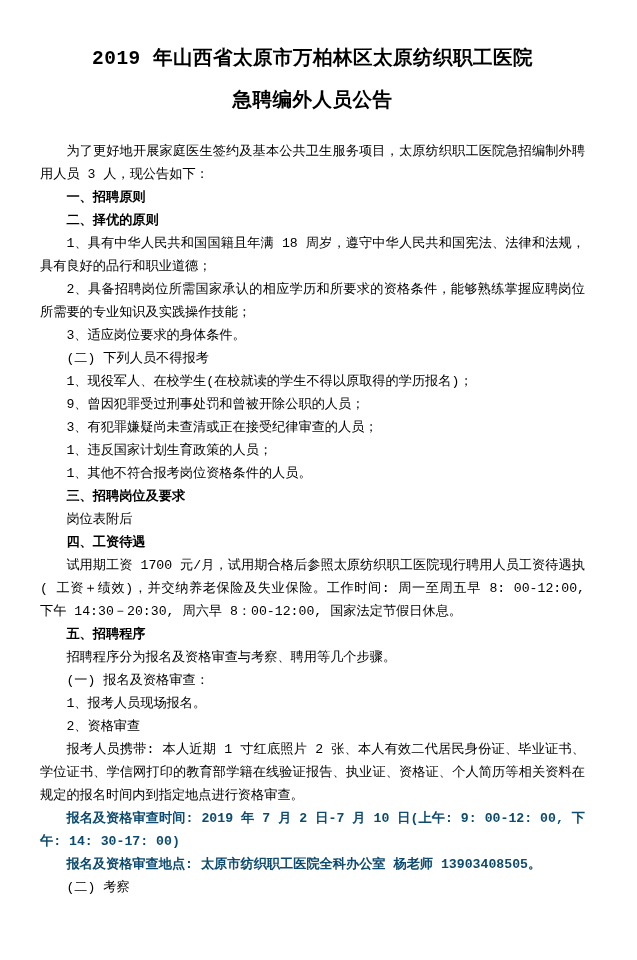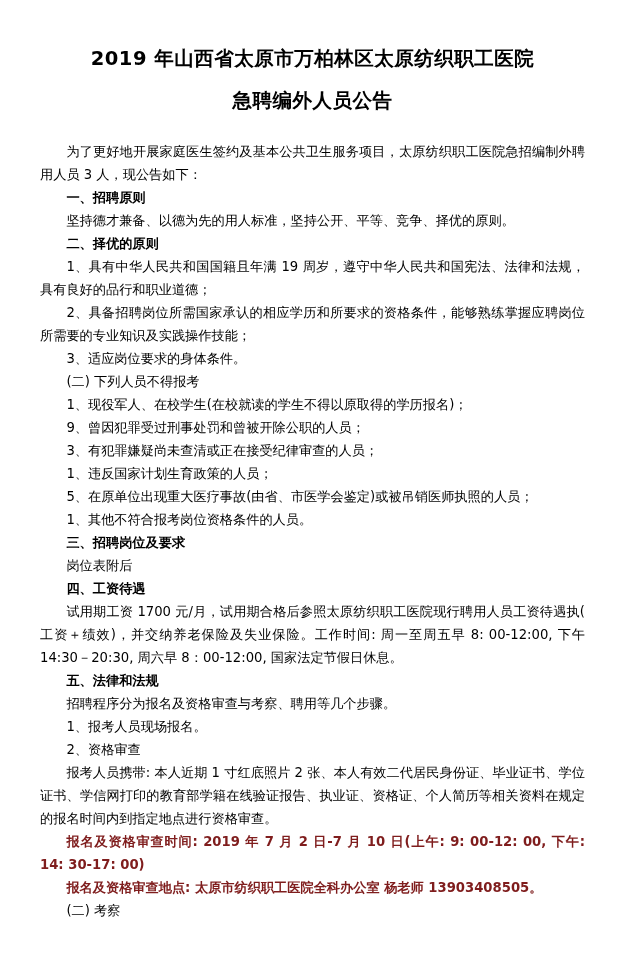--- a/index.html
+++ b/index.html
@@ -13,20 +13,21 @@
     font-family: "DejaVu Sans", "Liberation Sans", sans-serif;
     color: #000000;
     overflow: hidden;
   }
   .page {
     width: 637px;
     height: 960px;
     box-sizing: border-box;
     padding: 38px 52px 0 40px;
     position: relative;
+    font-family: Liberation Mono, monospace;
   }
   .title-block {
     text-align: center;
     margin-bottom: 18px;
   }
   .title-line {
     font-size: 19.5px;
     font-weight: bold;
     letter-spacing: 0.5px;
     line-height: 42px;
@@ -46,55 +47,54 @@
     text-indent: 2em;
     font-weight: bold;
   }
   p.subheading {
     margin: 0;
     text-indent: 2em;
   }
   p.red {
     margin: 0;
     text-indent: 2em;
-    color: #7f1d1d;
+    color: #0c4a6e;
     font-weight: bold;
   }
 </style>
 </head>
 <body>
 
 <div class="page">
 
   <div class="title-block">
     <div class="title-line">2019 年山西省太原市万柏林区太原纺织职工医院</div>
     <div class="title-line">急聘编外人员公告</div>
   </div>
 
   <div class="body-text">
     <p class="para">为了更好地开展家庭医生签约及基本公共卫生服务项目，太原纺织职工医院急招编制外聘用人员 3 人，现公告如下：</p>
     <p class="heading">一、招聘原则</p>
-    <p class="para">坚持德才兼备、以德为先的用人标准，坚持公开、平等、竞争、择优的原则。</p>
     <p class="heading">二、择优的原则</p>
-    <p class="subheading">1、具有中华人民共和国国籍且年满 19 周岁，遵守中华人民共和国宪法、法律和法规，具有良好的品行和职业道德；</p>
+    <p class="subheading">1、具有中华人民共和国国籍且年满 18 周岁，遵守中华人民共和国宪法、法律和法规，具有良好的品行和职业道德；</p>
     <p class="subheading">2、具备招聘岗位所需国家承认的相应学历和所要求的资格条件，能够熟练掌握应聘岗位所需要的专业知识及实践操作技能；</p>
     <p class="subheading">3、适应岗位要求的身体条件。</p>
     <p class="subheading">(二) 下列人员不得报考</p>
     <p class="subheading">1、现役军人、在校学生(在校就读的学生不得以原取得的学历报名)；</p>
     <p class="subheading">9、曾因犯罪受过刑事处罚和曾被开除公职的人员；</p>
     <p class="subheading">3、有犯罪嫌疑尚未查清或正在接受纪律审查的人员；</p>
     <p class="subheading">1、违反国家计划生育政策的人员；</p>
-    <p class="subheading">5、在原单位出现重大医疗事故(由省、市医学会鉴定)或被吊销医师执照的人员；</p>
     <p class="subheading">1、其他不符合报考岗位资格条件的人员。</p>
     <p class="heading">三、招聘岗位及要求</p>
     <p class="subheading">岗位表附后</p>
     <p class="heading">四、工资待遇</p>
     <p class="para">试用期工资 1700 元/月，试用期合格后参照太原纺织职工医院现行聘用人员工资待遇执( 工资＋绩效)，并交纳养老保险及失业保险。工作时间: 周一至周五早 8: 00-12:00,  下午 14:30－20:30,  周六早 8：00-12:00,  国家法定节假日休息。</p>
-    <p class="heading">五、法律和法规</p>
+    <p class="heading">五、招聘程序</p>
     <p class="para">招聘程序分为报名及资格审查与考察、聘用等几个步骤。</p>
+    <p class="subheading">(一) 报名及资格审查：</p>
     <p class="subheading">1、报考人员现场报名。</p>
     <p class="subheading">2、资格审查</p>
     <p class="para">报考人员携带: 本人近期 1 寸红底照片 2 张、本人有效二代居民身份证、毕业证书、学位证书、学信网打印的教育部学籍在线验证报告、执业证、资格证、个人简历等相关资料在规定的报名时间内到指定地点进行资格审查。</p>
     <p class="red">报名及资格审查时间: 2019 年 7 月 2 日-7 月 10 日(上午: 9: 00-12: 00, 下午: 14: 30-17: 00)</p>
     <p class="red">报名及资格审查地点: 太原市纺织职工医院全科办公室 杨老师 13903408505。</p>
     <p class="subheading">(二) 考察</p>
 
   </div>
 
 </div>

